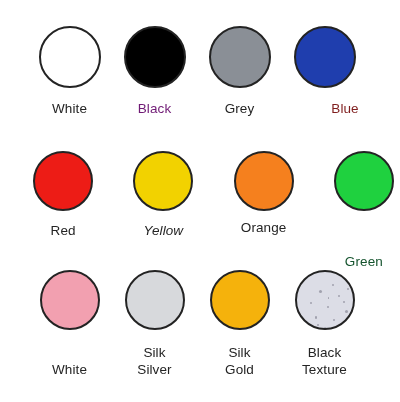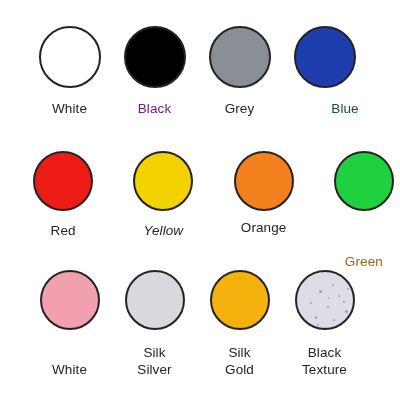--- a/index.html
+++ b/index.html
@@ -94,40 +94,40 @@
     <div class="swatch-cell">
       <div class="swatch-circle" style="background: rgb(0, 0, 0); border-color: rgb(35, 35, 35);"></div>
       <div class="swatch-label" style="color: #701a75;">Black</div>
     </div>
     <div class="swatch-cell">
       <div class="swatch-circle" style="background: rgb(138, 143, 150); border-color: rgb(35, 35, 35);"></div>
       <div class="swatch-label" style="color: rgb(36, 36, 36);">Grey</div>
     </div>
     <div class="swatch-cell">
       <div class="swatch-circle" style="background: rgb(31, 62, 174); border-color: rgb(35, 35, 35);"></div>
-      <div class="swatch-label" style="color: #14532d; padding-left: 41px;">Blue</div>
+      <div class="swatch-label" style="color: #7f1d1d; padding-left: 41px;">Blue</div>
     </div>
   </div>
 
   <div class="swatch-row row-1">
     <div class="swatch-cell">
       <div class="swatch-circle" style="background: rgb(237, 28, 22); border-color: rgb(35, 35, 35);"></div>
       <div class="swatch-label" style="color: rgb(36, 36, 36);">Red</div>
     </div>
     <div class="swatch-cell">
       <div class="swatch-circle" style="background: rgb(242, 210, 0); border-color: rgb(35, 35, 35);"></div>
       <div class="swatch-label" style="color: rgb(36, 36, 36); font-style: italic;">Yellow</div>
     </div>
     <div class="swatch-cell">
       <div class="swatch-circle" style="background: rgb(245, 128, 30); border-color: rgb(35, 35, 35);"></div>
       <div class="swatch-label" style="color: rgb(36, 36, 36); margin-top: 8px;">Orange</div>
     </div>
     <div class="swatch-cell">
       <div class="swatch-circle" style="background: rgb(31, 209, 63); border-color: rgb(35, 35, 35);"></div>
-      <div class="swatch-label" style="color: #a16207; margin-top: 42px;">Green</div>
+      <div class="swatch-label" style="color: #14532d; margin-top: 42px;">Green</div>
     </div>
   </div>
 
   <div class="swatch-row row-2">
     <div class="swatch-cell">
       <div class="swatch-circle" style="background: rgb(242, 160, 176); border-color: rgb(35, 35, 35);"></div>
       <div class="swatch-label single-line" style="color: rgb(36, 36, 36);">White</div>
     </div>
     <div class="swatch-cell">
       <div class="swatch-circle" style="background: rgb(215, 217, 220); border-color: rgb(35, 35, 35);"></div>

